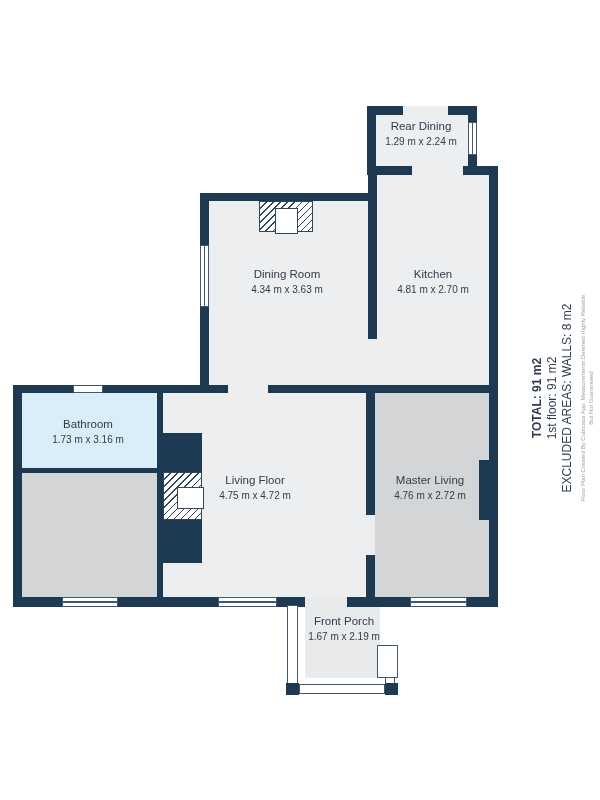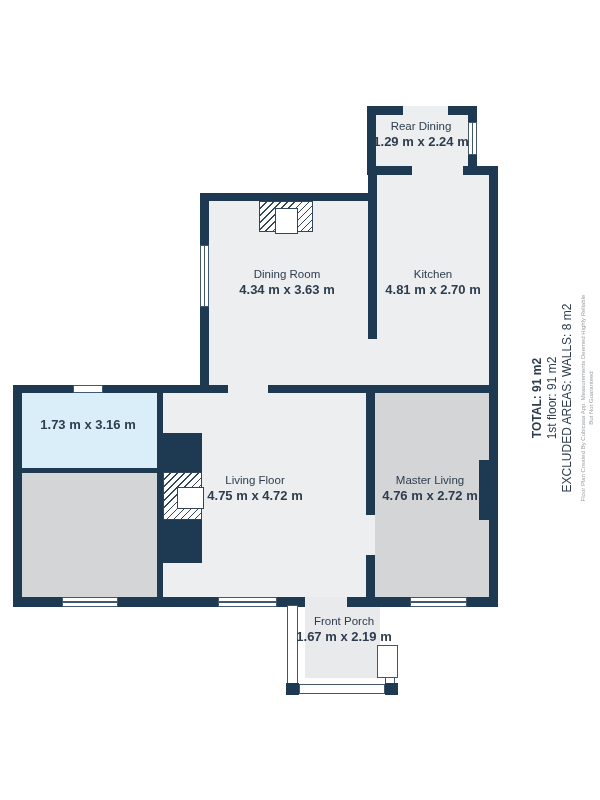--- a/index.html
+++ b/index.html
@@ -15,21 +15,21 @@
   .gapfill{background:var(--floor_light,#eceeef);}
   .window{background:#fff;border:1px solid #42586e;}
   .win-h{background:linear-gradient(#ffffff 0 42%,#42586e 42% 58%,#ffffff 58% 100%);}
   .win-v{background:linear-gradient(90deg,#ffffff 0 42%,#42586e 42% 58%,#ffffff 58% 100%);}
   .fp{background:repeating-linear-gradient(135deg,#ffffff 0 4px,#31465a 4px 5px);border:1px solid #31465a;}
   .fp .box{position:absolute;background:#ffffff;border:1px solid #31465a;}
   .rail{background:#ffffff;border:1px solid #3f566b;}
   .step{background:#ffffff;border:1px solid #3f566b;}
   .label{position:absolute;width:150px;text-align:center;color:#2e3d4e;}
   .label .rname{font-size:11.5px;line-height:15px;font-weight:500;}
-  .label .rdims{font-size:13px;line-height:15px;font-weight:700;}
+  .label .rdims{font-size:10px;line-height:15px;font-weight:400;}
   .summary{position:absolute;left:455px;top:368px;width:210px;height:60px;
            transform:rotate(-90deg);text-align:center;color:#2e3d4e;}
   .summary .sum-total{font-size:12px;font-weight:700;line-height:15px;}
   .summary .sum-floor{font-size:12px;line-height:15px;}
   .summary .sum-excluded{font-size:12px;line-height:15px;}
   .summary .sum-disclaimer{font-size:6px;line-height:8px;color:#9aa0a5;margin-top:4px;}
 </style>
 </head>
 <body>
 
@@ -100,20 +100,21 @@
   </div>
   <div class="label" style="left:358px;top:267px;">
     <div class="rname">Kitchen</div>
     <div class="rdims">4.81 m x 2.70 m</div>
   </div>
   <div class="label" style="left:212px;top:267px;">
     <div class="rname">Dining Room</div>
     <div class="rdims">4.34 m x 3.63 m</div>
   </div>
   <div class="label" style="left:13px;top:417px;">
+    <div class="rname">Bathroom</div>
     <div class="rdims">1.73 m x 3.16 m</div>
   </div>
   <div class="label" style="left:180px;top:473px;">
     <div class="rname">Living Floor</div>
     <div class="rdims">4.75 m x 4.72 m</div>
   </div>
   <div class="label" style="left:355px;top:473px;">
     <div class="rname">Master Living</div>
     <div class="rdims">4.76 m x 2.72 m</div>
   </div>

